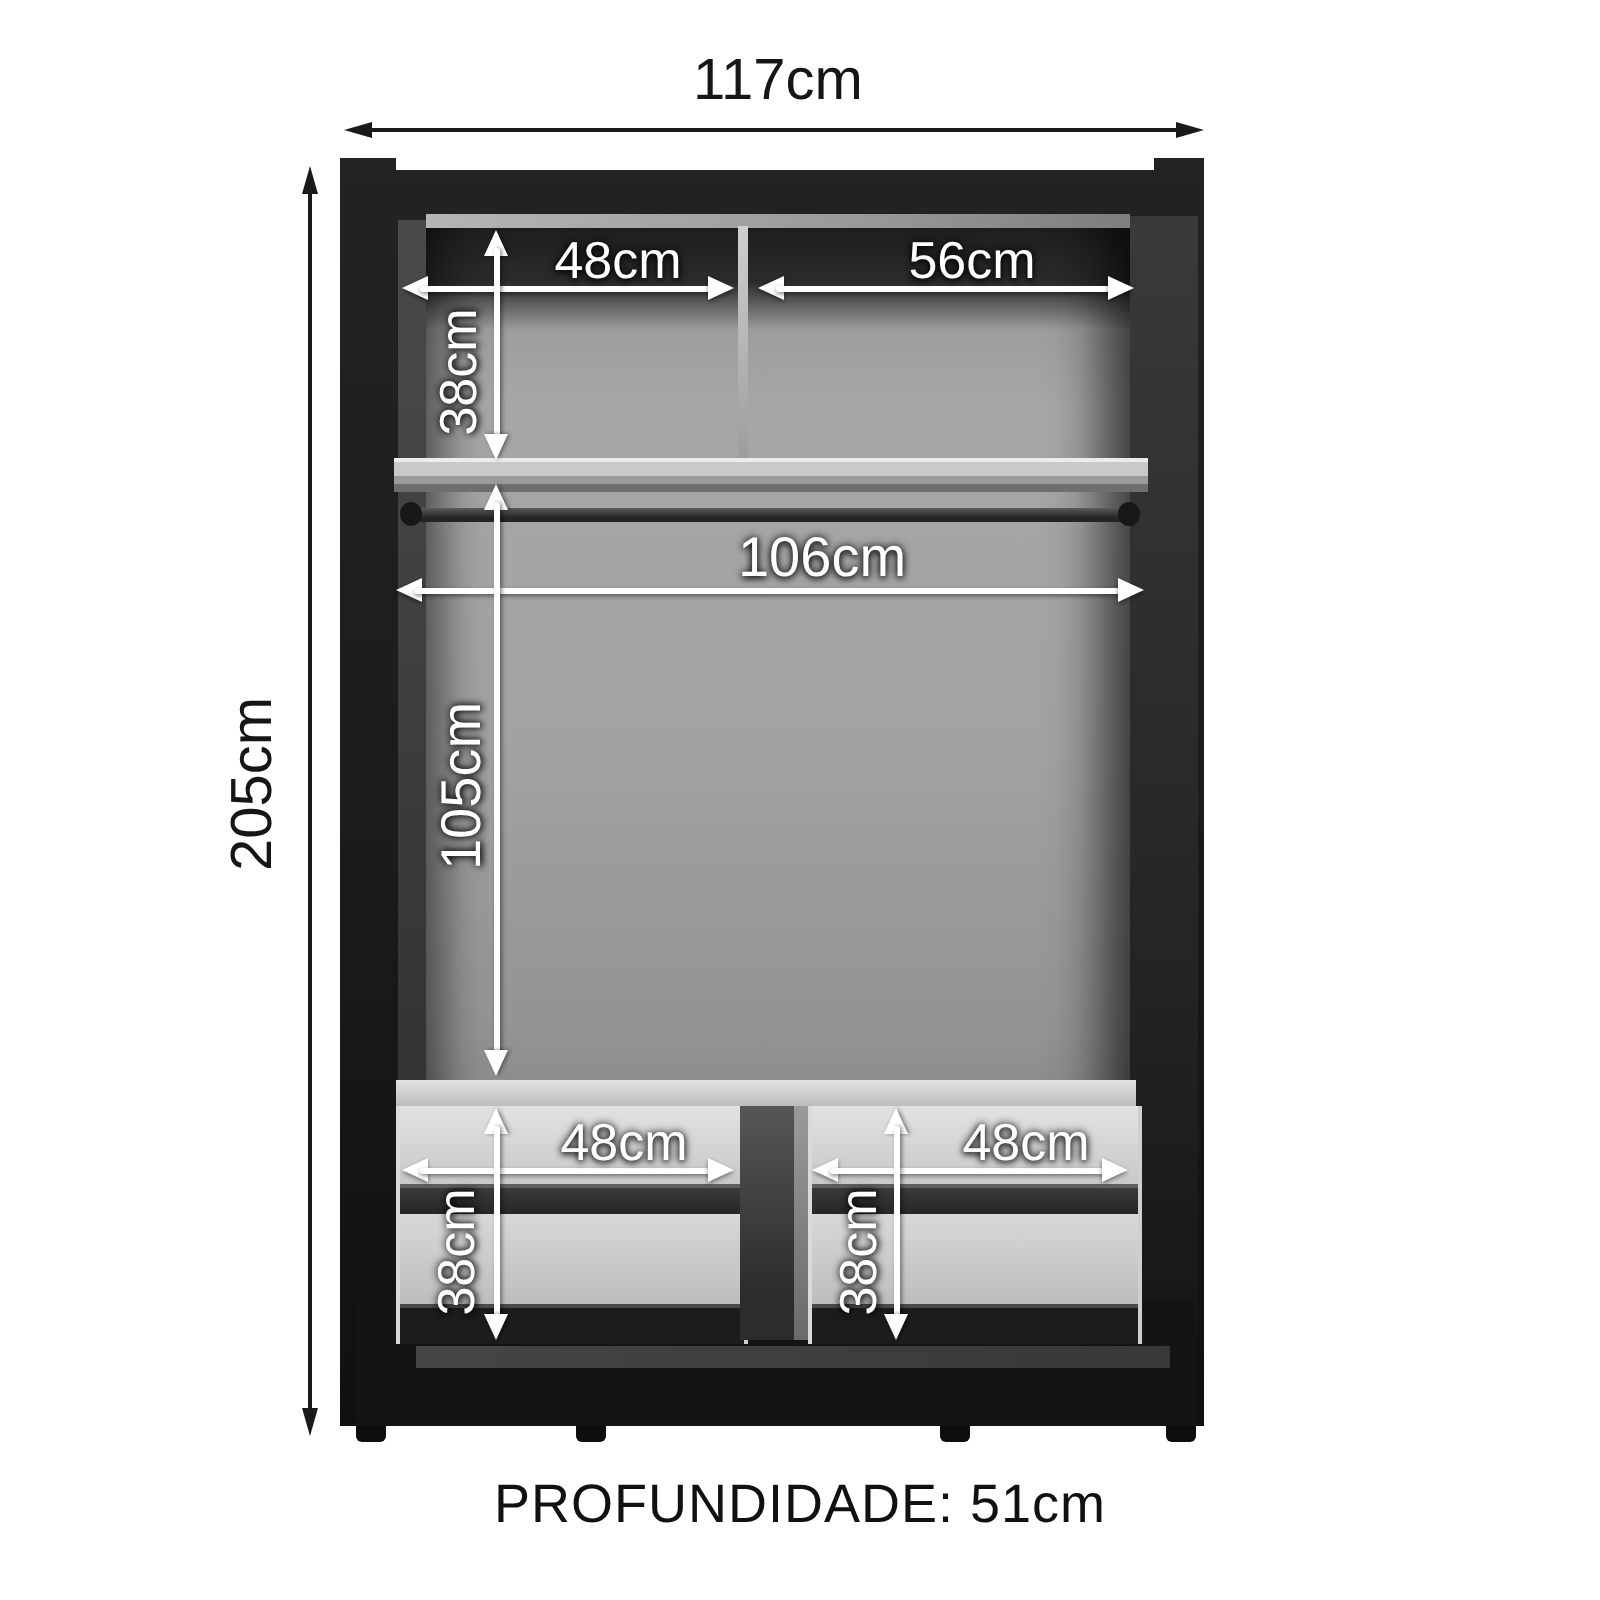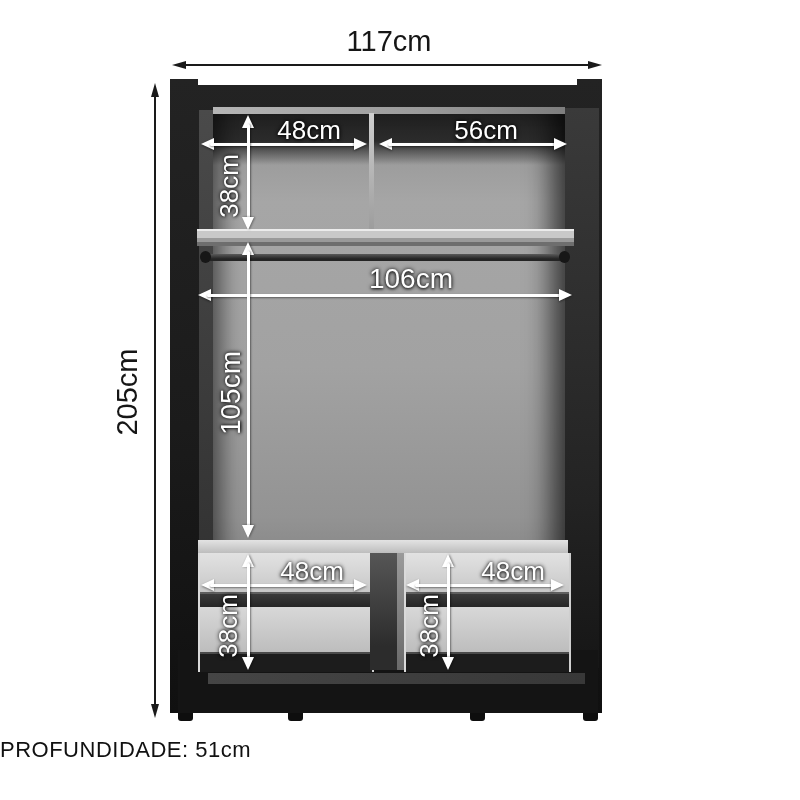--- a/index.html
+++ b/index.html
@@ -39,22 +39,22 @@
   .drawer-gap-sliver{left:397px;top:553px;width:7px;height:117px;background:linear-gradient(180deg,#9a9a9a,#6a6a6a);}
   .foot{top:713px;width:15px;height:8px;background:#0e0e0e;border-radius:0 0 3px 3px;}
   
   .lbl{position:absolute;color:#fff;font-size:26px;line-height:1;white-space:nowrap;
        transform:translate(-50%,-50%);
        text-shadow:0 0 4px rgba(0,0,0,.9),0 1px 3px rgba(0,0,0,.8);}
   .lbl.big{font-size:28px;}
   .lbl.rot{transform:translate(-50%,-50%) rotate(-90deg);}
   .lbl.dark{color:#161616;text-shadow:none;font-size:29px;}
   .lbl.dark.rot{transform:translate(-50%,-50%) rotate(-90deg);}
-  .footer-lbl{position:absolute;left:0;top:737px;width:800px;
-       color:#111;font-size:22px;font-weight:500;letter-spacing:.5px;}
+  .footer-lbl{position:absolute;left:0;top:737px;width:800px;text-align:center;
+       color:#111;font-size:27px;font-weight:500;letter-spacing:.5px;}
   
   .dh{position:absolute;height:12px;}
   .dh .ln{position:absolute;left:9px;right:9px;top:4.5px;height:3px;border-radius:2px;background:#fff;box-shadow:0 1px 2px rgba(0,0,0,.45);}
   .dh::before{content:"";position:absolute;left:0;top:0;border-top:6px solid transparent;border-bottom:6px solid transparent;border-right:13px solid #fff;filter:drop-shadow(0 1px 1px rgba(0,0,0,.45));}
   .dh::after{content:"";position:absolute;right:0;top:0;border-top:6px solid transparent;border-bottom:6px solid transparent;border-left:13px solid #fff;filter:drop-shadow(0 1px 1px rgba(0,0,0,.45));}
   .dv{position:absolute;width:12px;}
   .dv .ln{position:absolute;top:9px;bottom:9px;left:4.5px;width:3px;border-radius:2px;background:#fff;box-shadow:1px 0 2px rgba(0,0,0,.45);}
   .dv::before{content:"";position:absolute;top:0;left:0;border-left:6px solid transparent;border-right:6px solid transparent;border-bottom:13px solid #fff;filter:drop-shadow(1px 0 1px rgba(0,0,0,.45));}
   .dv::after{content:"";position:absolute;bottom:0;left:0;border-left:6px solid transparent;border-right:6px solid transparent;border-top:13px solid #fff;filter:drop-shadow(1px 0 1px rgba(0,0,0,.45));}
   

